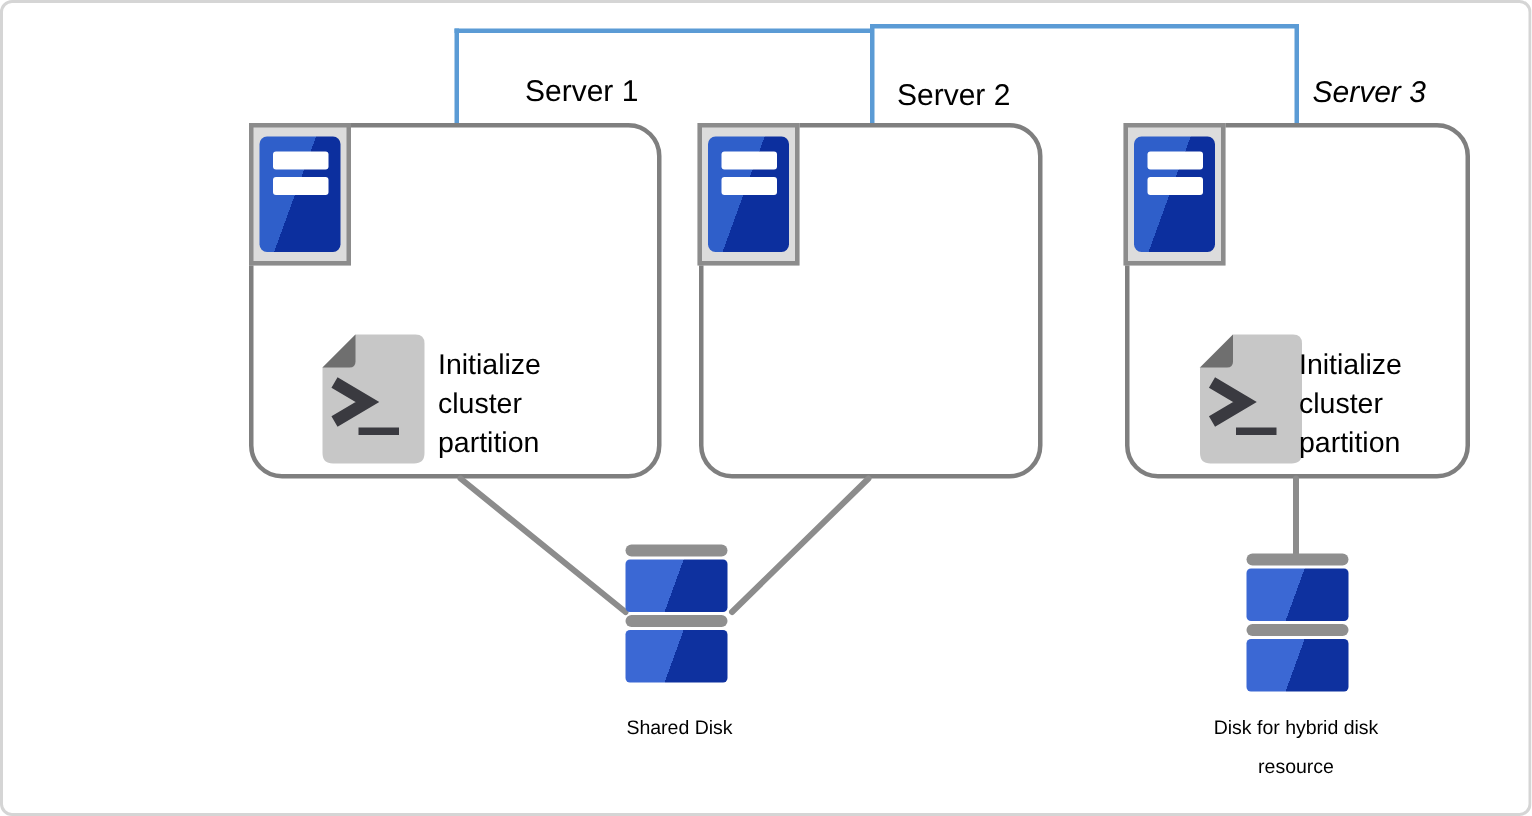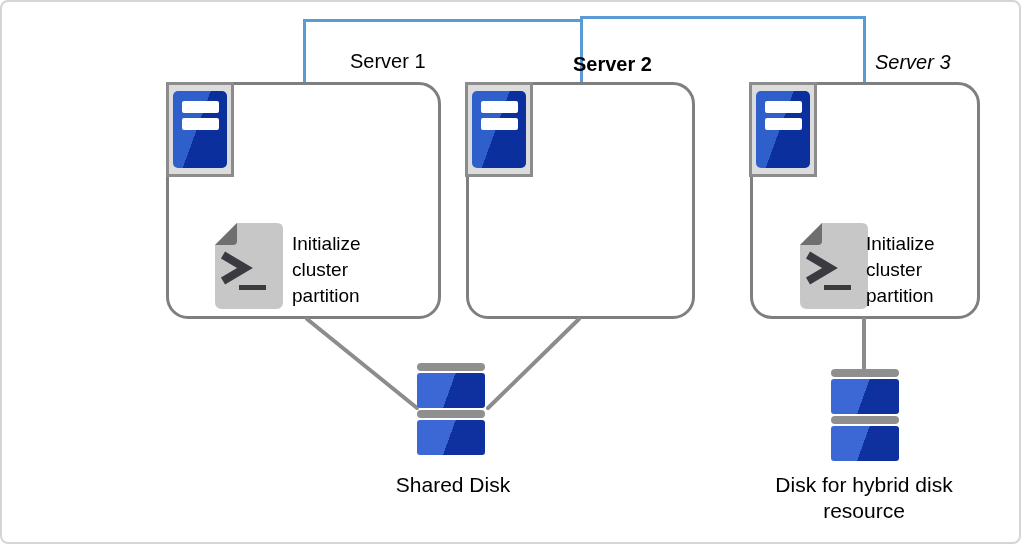--- a/index.html
+++ b/index.html
@@ -13,21 +13,21 @@
   .ic{position:absolute;background:var(--line-blue,#5b9bd5);}
   .seg-a{left:301px;top:17px;width:279px;height:3px;}
   .seg-b{left:578px;top:14px;width:286px;height:3px;}
   .drop{width:3px;}
   .drop-1{left:301px;top:17px;height:64px;}
   .drop-2{left:578px;top:14px;height:67px;}
   .drop-3{left:861px;top:14px;height:67px;}
   
   .srv-label{position:absolute;font-size:20px;line-height:22px;white-space:nowrap;}
   .lbl-1{left:324px;top:48px;margin-left:24px;}
-  .lbl-2{left:571px;top:51px;font-weight:bold;}
+  .lbl-2{left:596px;top:51px;}
   .lbl-3{left:873px;top:49px;font-style:italic;}
   
   .box{position:absolute;box-sizing:border-box;border:3px solid var(--box-border,#7f7f7f);
        border-radius:22px;background:#fff;}
   .box-1{left:164px;top:80px;width:275px;height:237px;}
   .box-2{left:464px;top:80px;width:229px;height:237px;}
   .box-3{left:748px;top:80px;width:230px;height:237px;}
   
   .srv-icon{position:absolute;width:68px;height:95px;box-sizing:border-box;
     background:var(--frame-bg,#dcdcdc);border:3px solid var(--frame-border,#8c8c8c);
@@ -56,21 +56,21 @@
   .connectors{position:absolute;left:0;top:0;width:1021px;height:544px;pointer-events:none;}
   .connectors line{stroke:var(--connector,#8c8c8c);stroke-width:4;stroke-linecap:round;}
   
   .disk{position:absolute;width:68px;display:flex;flex-direction:column;gap:2px;}
   .disk-1{left:415px;top:361px;}
   .disk-3{left:829px;top:367px;}
   .cap{height:8px;border-radius:4px;background:var(--cap-gray,#8f8f8f);}
   .platter{height:35px;border-radius:3px;
     background:linear-gradient(110deg,var(--disk-light,#3b68d4) 0 48%,var(--disk-dark,#0e319f) 48%);}
   
-  .disk-label{position:absolute;width:320px;text-align:center;font-size:21px;line-height:26px;}
+  .disk-label{position:absolute;width:320px;text-align:center;font-size:13px;line-height:26px;}
   .dl-1{left:291px;top:470px;}
   .dl-3{left:702px;top:470px;}
 </style>
 </head>
 <body>
 
 <div class="canvas">
 
   <div class="ic seg-a"></div>
   <div class="ic seg-b"></div>

